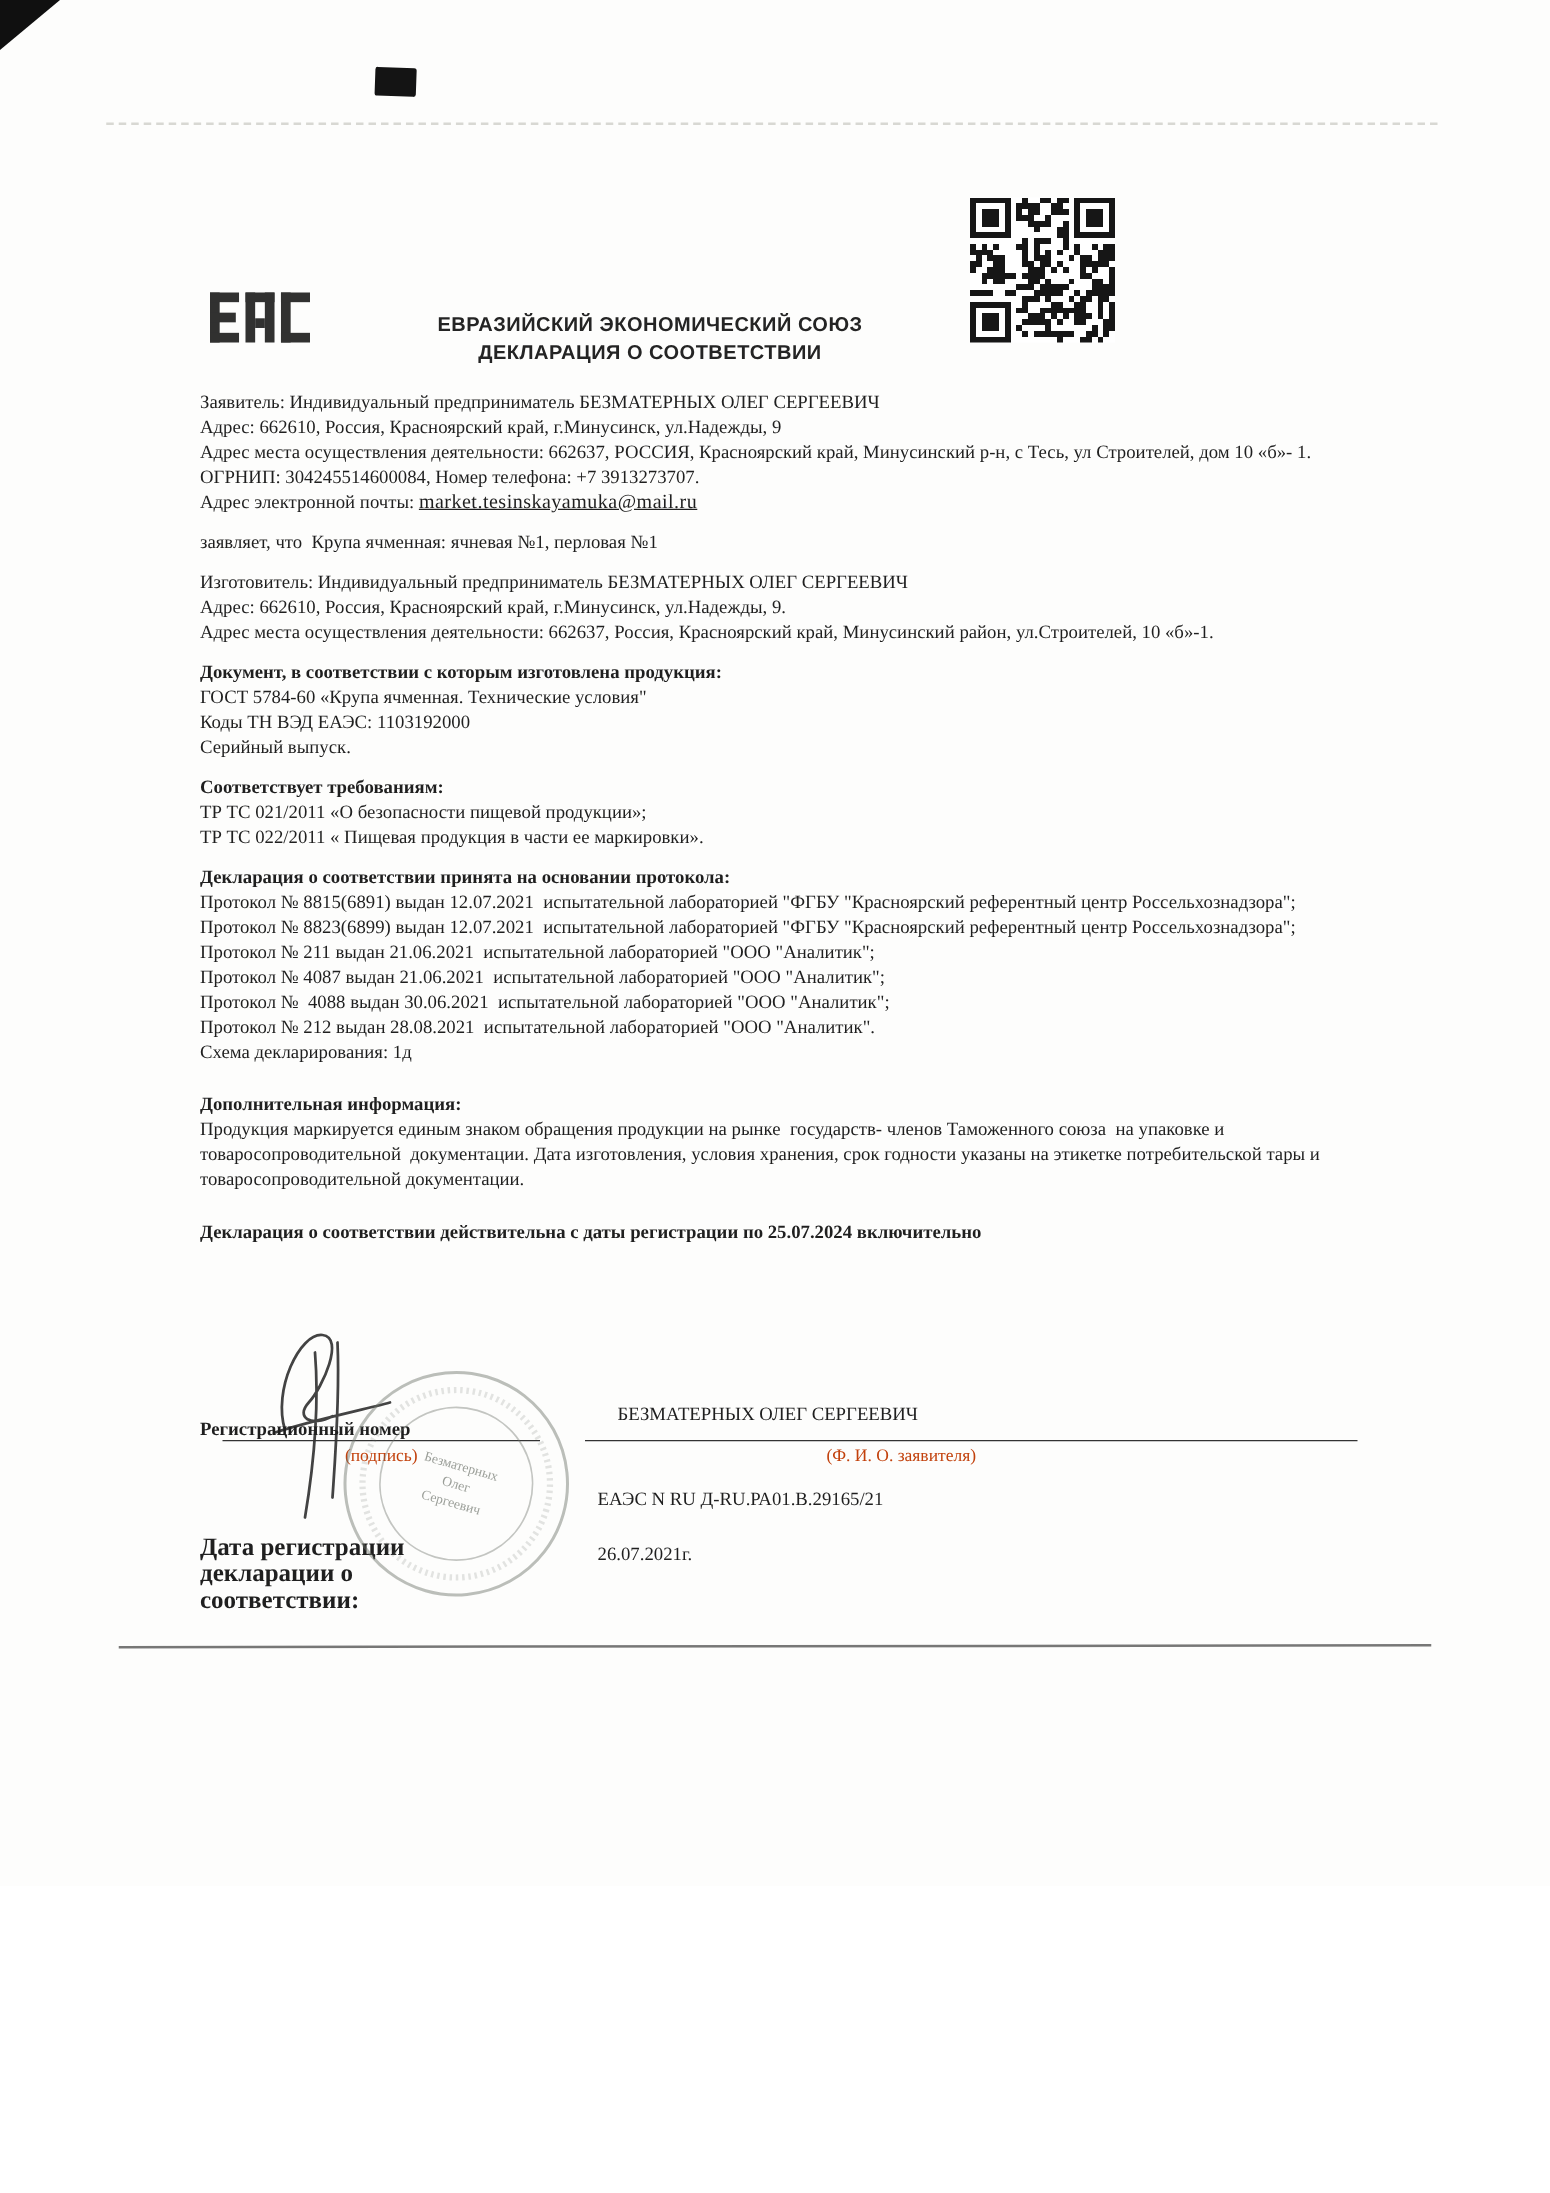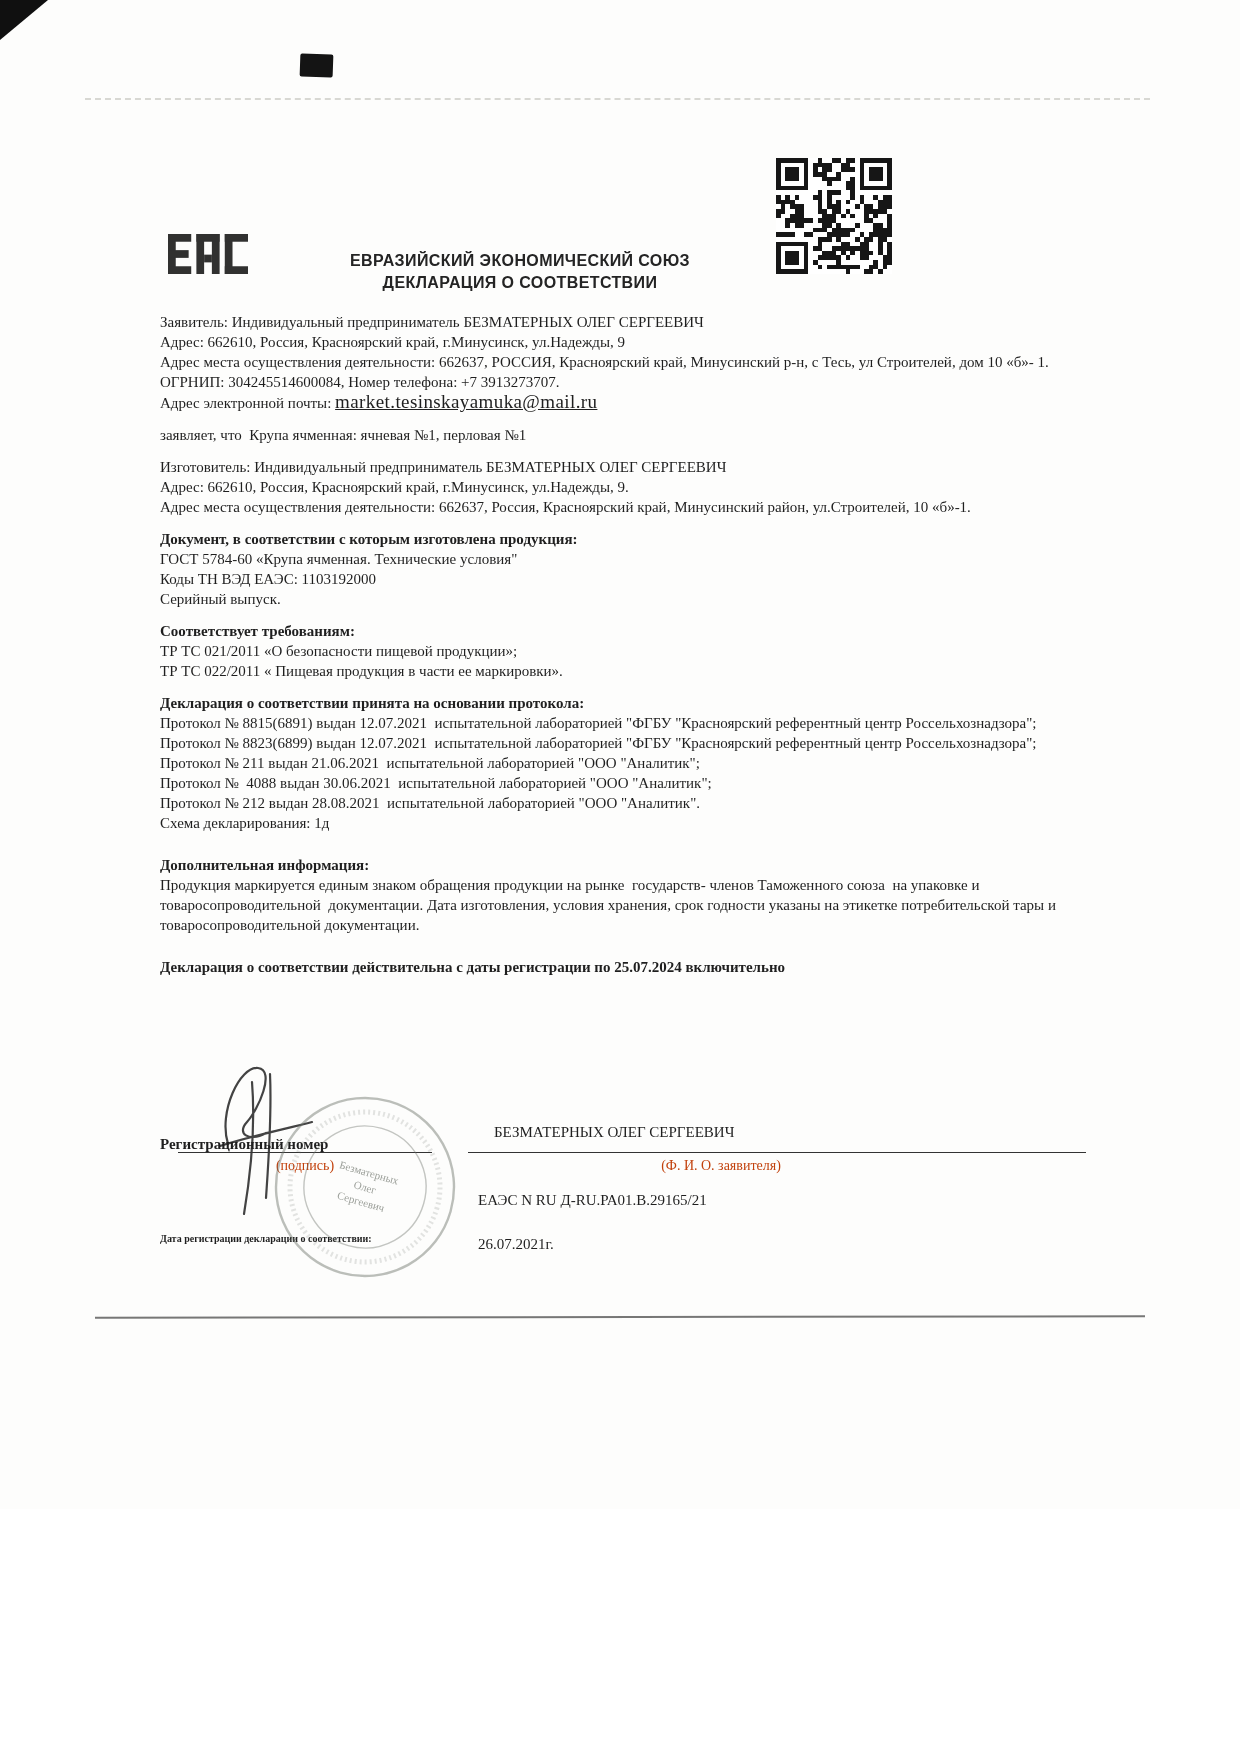--- a/index.html
+++ b/index.html
@@ -40,36 +40,36 @@
   
   .content{
     position:absolute;left:160px;top:312px;width:925px;
     font-size:15px;line-height:20px;
   }
   .line{white-space:pre-wrap;min-height:20px;}
   .para{margin:0 0 12px 0;}
   .para-lg{margin:0 0 22px 0;}
   .bold{font-weight:bold;}
   .email{
-    font-size:19px;letter-spacing:.4px;text-decoration:underline;
+    font-size:16px;letter-spacing:.4px;text-decoration:underline;
   }
   
   .sig-svg{position:absolute;left:200px;top:1048px;width:140px;height:170px;}
   .sig-line{position:absolute;top:1152px;height:0;border-top:1.5px solid #333;}
   .sig-line.left{left:178px;width:254px;}
   .sig-line.right{left:468px;width:618px;}
   .caption{
     position:absolute;top:1158px;font-size:14px;text-align:center;color:#c2410c;
   }
   .caption.podpis{left:178px;width:254px;}
   .caption.fio{left:556px;width:330px;}
   .applicant-name{position:absolute;left:494px;top:1124px;font-size:15px;}
   .reg-label{position:absolute;left:160px;top:1136px;font-size:15px;font-weight:bold;}
   .reg-value{position:absolute;left:478px;top:1192px;font-size:15px;}
-  .date-label{position:absolute;left:160px;top:1228px;width:240px;font-size:10px;font-weight:bold;line-height:21px;}
+  .date-label{position:absolute;left:160px;top:1228px;width:240px;font-size:20px;font-weight:bold;line-height:21px;}
   .date-value{position:absolute;left:478px;top:1236px;font-size:15px;}
   .stamp{position:absolute;left:270px;top:1092px;width:190px;height:190px;}
 </style>
 </head>
 <body>
 
 <div class="page">
 
   <div class="corner-blob"></div>
   <div class="top-mark"></div>
@@ -457,20 +457,21 @@
       <div class="line bold">Соответствует требованиям:</div>
       <div class="line">ТР ТС 021/2011 «О безопасности пищевой продукции»;</div>
       <div class="line">ТР ТС 022/2011 « Пищевая продукция в части ее маркировки».</div>
     </div>
 
     <div class="para-lg">
       <div class="line bold">Декларация о соответствии принята на основании протокола:</div>
       <div class="line">Протокол № 8815(6891) выдан 12.07.2021  испытательной лабораторией "ФГБУ "Красноярский референтный центр Россельхознадзора";</div>
       <div class="line">Протокол № 8823(6899) выдан 12.07.2021  испытательной лабораторией "ФГБУ "Красноярский референтный центр Россельхознадзора";</div>
       <div class="line">Протокол № 211 выдан 21.06.2021  испытательной лабораторией "ООО "Аналитик";</div>
+      <div class="line">Протокол № 4087 выдан 21.06.2021  испытательной лабораторией "ООО "Аналитик";</div>
       <div class="line">Протокол №  4088 выдан 30.06.2021  испытательной лабораторией "ООО "Аналитик";</div>
       <div class="line">Протокол № 212 выдан 28.08.2021  испытательной лабораторией "ООО "Аналитик".</div>
       <div class="line">Схема декларирования: 1д</div>
     </div>
 
     <div class="para-lg">
       <div class="line bold">Дополнительная информация:</div>
       <div class="line">Продукция маркируется единым знаком обращения продукции на рынке  государств- членов Таможенного союза  на упаковке и товаросопроводительной  документации. Дата изготовления, условия хранения, срок годности указаны на этикетке потребительской тары и товаросопроводительной документации.</div>
     </div>
 

